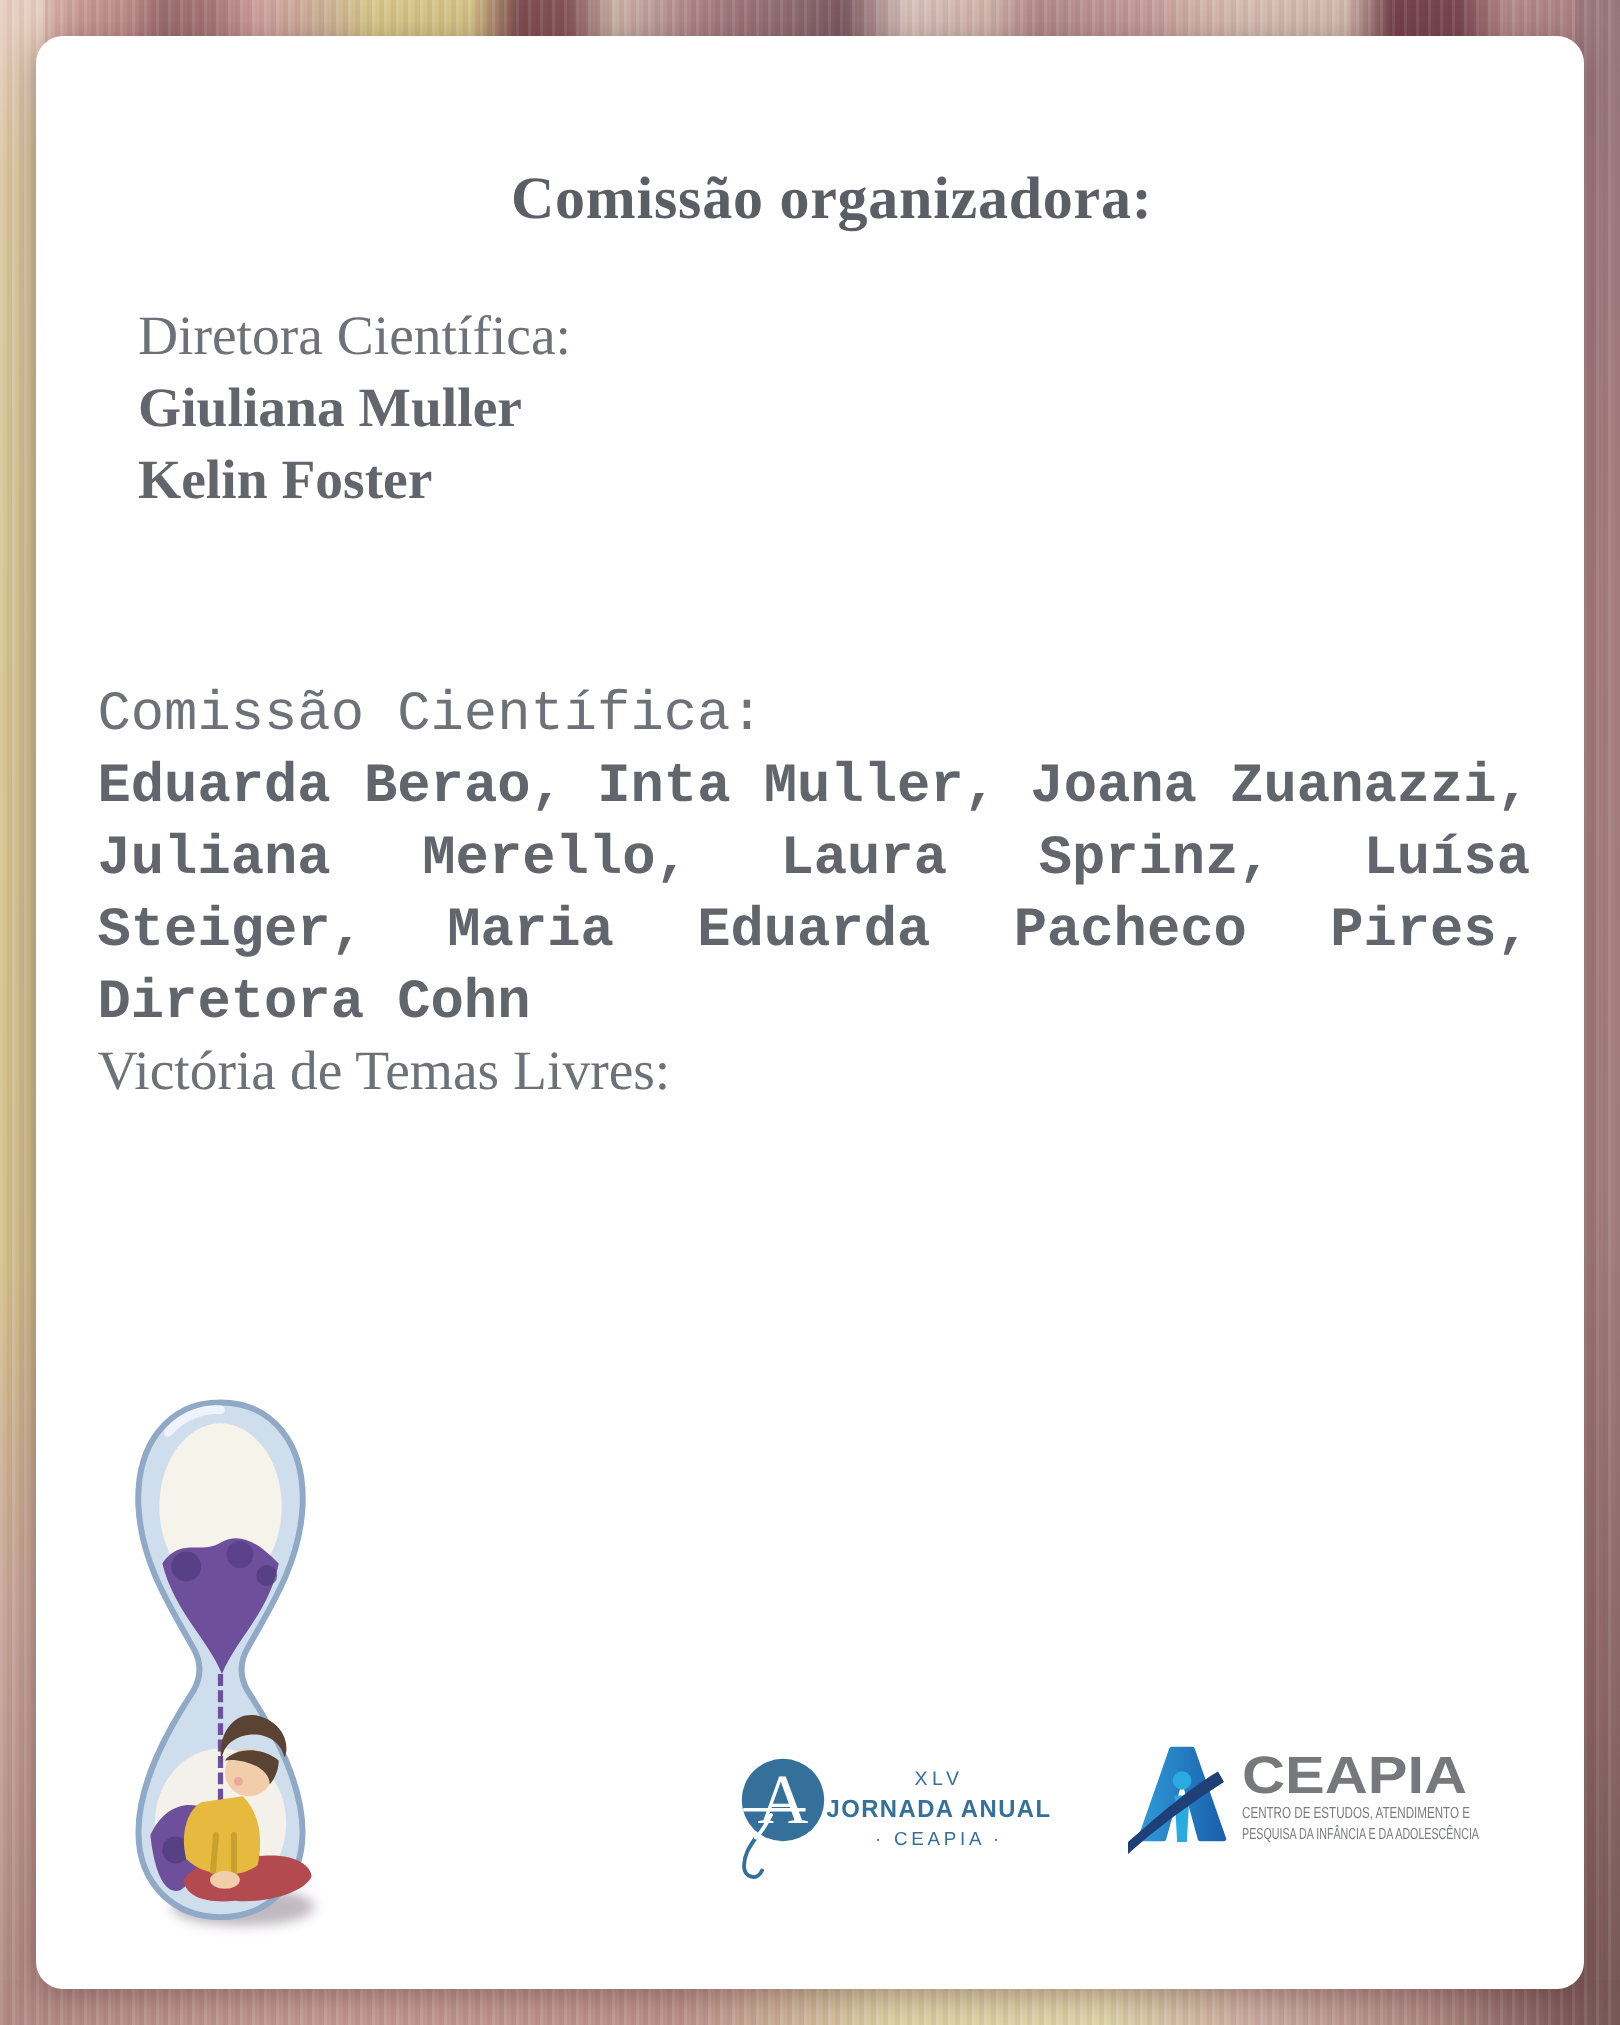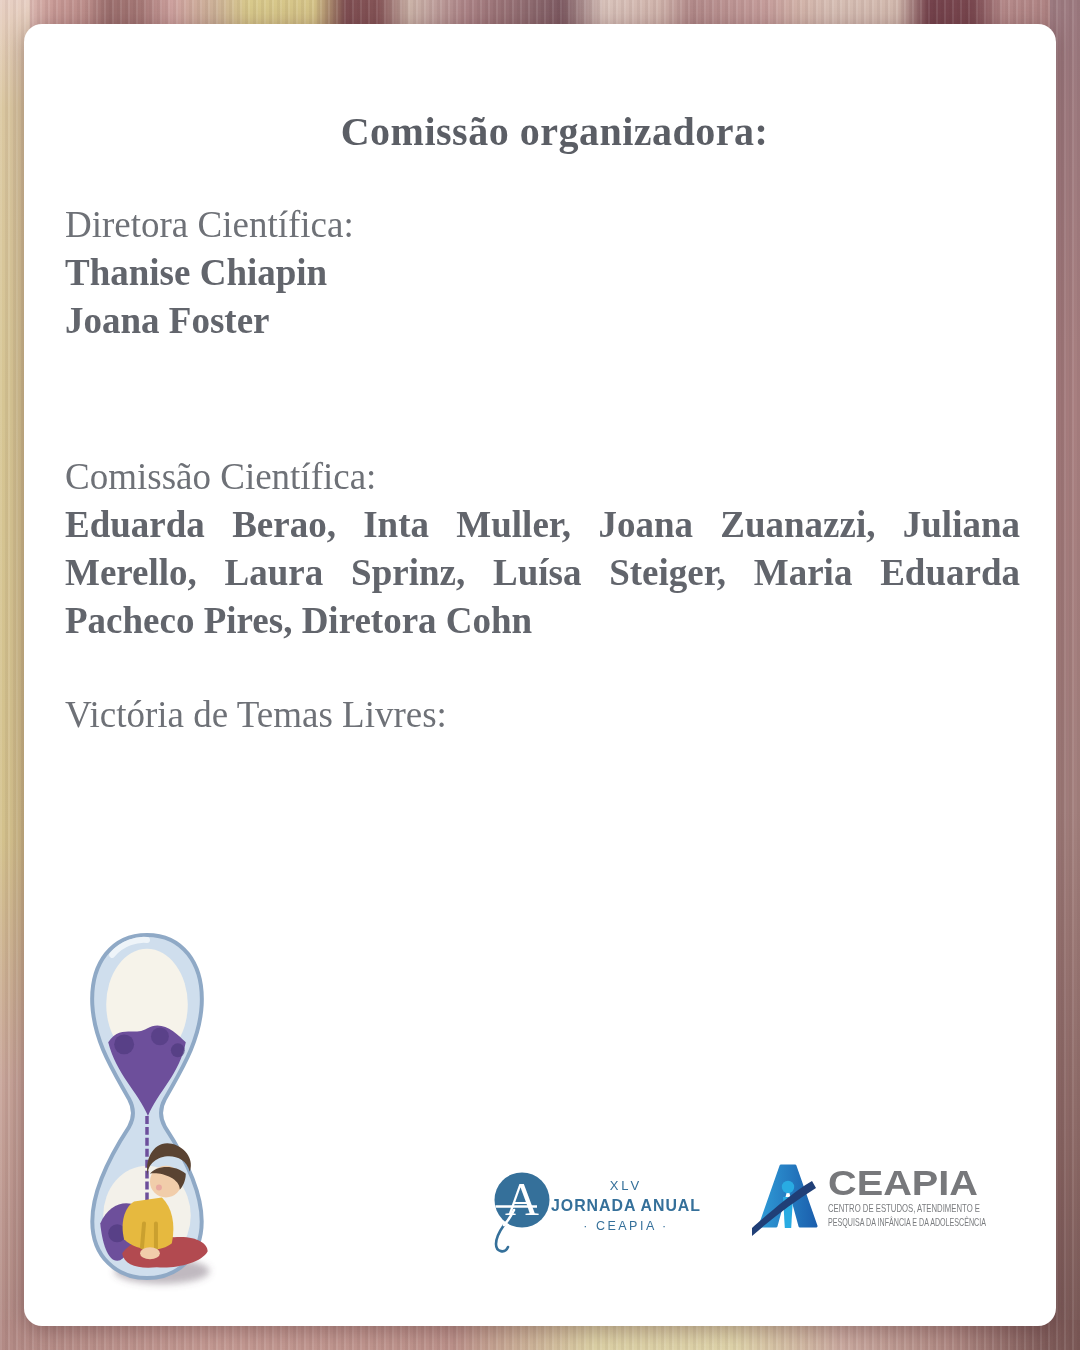--- a/index.html
+++ b/index.html
@@ -39,22 +39,22 @@
     box-shadow:0 4px 22px rgba(70,35,40,.38);
   }
 
   
   .title{
     position:absolute;left:0;right:0;top:84px;
     text-align:center;font-size:40px;line-height:48px;font-weight:700;
     color:#5b5e65;letter-spacing:.5px;padding-left:29px;
   }
   .block{position:absolute;left:41px;width:955px;font-size:37px;line-height:48px;}
-  .b1{top:177px;}
-  .b2{top:429px;}
+  .b1{top:177px;margin-left:27px;}
+  .b2{top:429px;font-family:Liberation Mono, monospace;}
   .b3{top:667px;}
   .label{color:#6e7177;font-weight:400;}
   .name{color:#62656c;font-weight:700;}
   .names{color:#62656c;font-weight:700;text-align:justify;text-align-last:left;}
 
   
   .hourglass{position:absolute;left:38px;top:901px;width:170px;height:368px;}
   .jornada{position:absolute;left:464px;top:1136px;width:215px;height:105px;}
   .ceapia{position:absolute;left:728px;top:1136px;width:265px;height:80px;}
   svg text{font-family:"Liberation Sans","DejaVu Sans",sans-serif;}
@@ -70,22 +70,22 @@
     <div class="strip right"></div>
     <div class="strip bottom"></div>
   </div>
 
   <div class="card">
 
     <div class="title">Comissão organizadora:</div>
 
     <div class="block b1">
       <div class="label">Diretora Científica:</div>
-      <div class="name">Thanise Chiapin</div>
-      <div class="name">Joana Foster</div>
+      <div class="name">Giuliana Muller</div>
+      <div class="name">Kelin Foster</div>
     </div>
 
     <div class="block b2">
       <div class="label">Comissão Científica:</div>
       <div class="names">Eduarda Berao, Inta Muller, Joana Zuanazzi, Juliana Merello, Laura Sprinz, Luísa Steiger, Maria Eduarda Pacheco Pires, Diretora Cohn</div>
     </div>
 
     <div class="block b3">
       <div class="label">Victória de Temas Livres:</div>
     </div>

